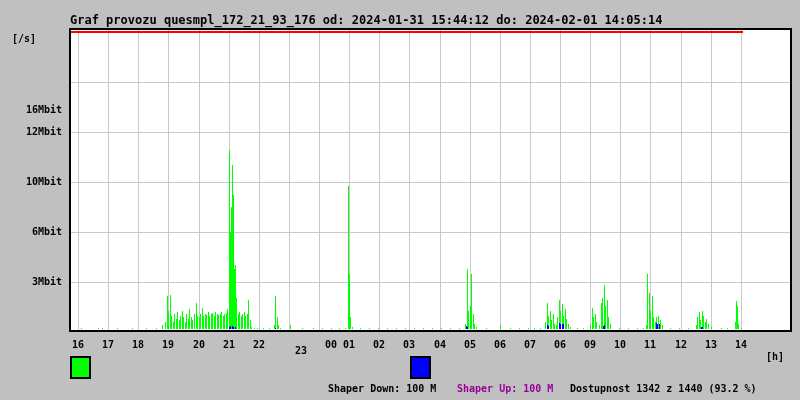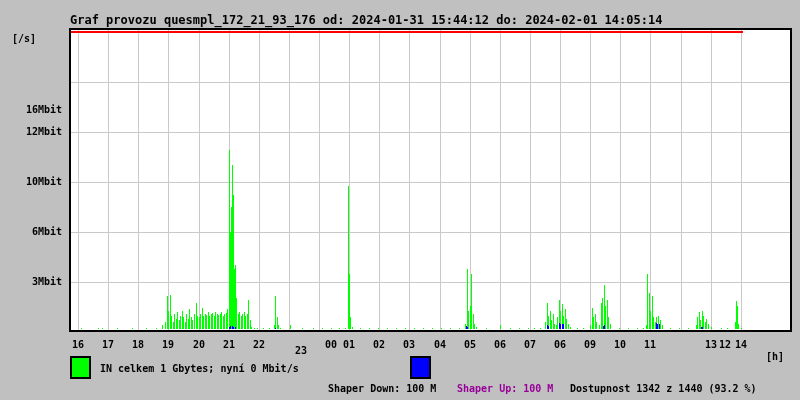--- a/index.html
+++ b/index.html
@@ -309,27 +309,26 @@
       <div class="xtick" style="left: 366px;">02</div>
       <div class="xtick" style="left: 396px;">03</div>
       <div class="xtick" style="left: 427px;">04</div>
       <div class="xtick" style="left: 457px;">05</div>
       <div class="xtick" style="left: 487px;">06</div>
       <div class="xtick" style="left: 517px;">07</div>
       <div class="xtick" style="left: 547px;">06</div>
       <div class="xtick" style="left: 577px;">09</div>
       <div class="xtick" style="left: 607px;">10</div>
       <div class="xtick" style="left: 637px;">11</div>
-      <div class="xtick" style="left: 668px; margin-left: 44px;">12</div>
+      <div class="xtick" style="left: 668px;">12</div>
       <div class="xtick" style="left: 698px;">13</div>
       <div class="xtick" style="left: 728px;">14</div>
     </div>
   <div class="xunit">[h]</div>
 
   <div class="legend-swatch" id="sw-in" style="left: 70px; background: rgb(0, 255, 0);"></div>
-  <div class="legend-label" style="left:100px;">IN celkem 1 Gbytes; nyní 0 Mbit/s</div>
   <div class="legend-swatch" id="sw-out" style="left: 410px; background: rgb(0, 0, 255);"></div>
 
   <div class="status" style="left:328px;">Shaper Down: 100 M</div>
   <div class="status" id="st-up" style="left: 457px; color: rgb(153, 0, 153);">Shaper Up: 100 M</div>
   <div class="status" style="left:570px;">Dostupnost 1342 z 1440 (93.2 %)</div>
 
 </div>
 
 </body></html>

